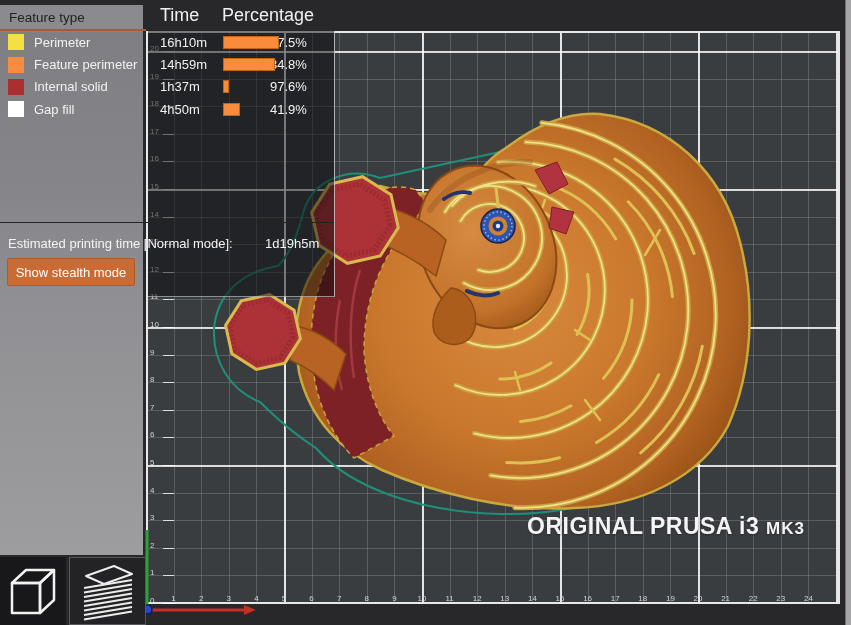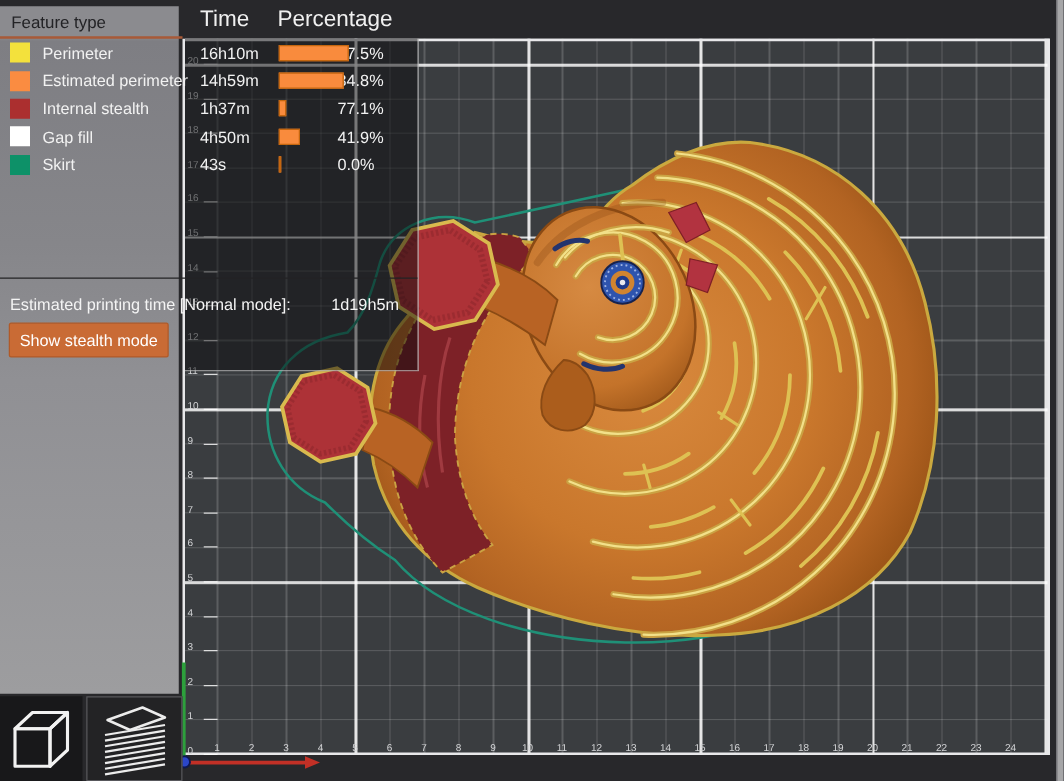--- a/index.html
+++ b/index.html
@@ -261,20 +261,21 @@
     <path d="M390,208 C410,214 430,224 446,240 L436,276 C418,262 400,252 386,246 Z" fill="#b86324" stroke="#8a4a14" stroke-width="1.5"></path>
     <path d="M296,326 C315,330 332,340 346,354 L334,390 C320,376 304,366 290,360 Z" fill="#b86324" stroke="#8a4a14" stroke-width="1.5"></path>
     <polygon points="398.3,227.6 380.2,256 347.4,263.3 319,245.2 311.7,212.4 329.8,184 362.6,176.7 391,194.7" fill="#ad3237" stroke="#d9ba4e" stroke-width="3"></polygon>
     <polygon points="390,225 374,250 346,256 322,240 316,213 332,190 360,184 384,200" fill="none" stroke="#8c262b" stroke-width="5" stroke-dasharray="2,2" opacity="0.55"></polygon>
     <polygon points="300.4,338.6 284.8,363.1 256.4,369.4 231.9,353.8 225.6,325.4 241.2,300.9 269.6,294.6 294.1,310.2" fill="#ad3237" stroke="#d9ba4e" stroke-width="3"></polygon>
     <polygon points="293,337 280,358 256,363 235,350 230,326 243,305 267,300 288,313" fill="none" stroke="#8c262b" stroke-width="4.5" stroke-dasharray="2,2" opacity="0.55"></polygon>
   </g>
 </svg>
 
 <div class="bed-text">
+  <div class="bed-line1"><span>ORIGINAL PRUSA i3</span> <span class="mk">MK3</span></div>
 </div>
 
 <div class="legend-overlay"></div>
 
 <div class="col-head" style="left:160px;">Time</div>
 <div class="col-head" style="left:222px;">Percentage</div>
 
 <div class="legend-panel">
   <div class="legend-header">Feature type</div>
 </div>
@@ -286,60 +287,51 @@
     <span class="flabel">Perimeter</span>
     <span class="ftime">16h10m</span>
     <span class="fbar-wrap">
         <span class="fbar" style="width: 56.25px; background: rgb(249, 139, 61);"></span>
       </span>
     <span class="fpct">37.5%</span>
   </div>
 
   <div class="feature-row">
     <span class="swatch" style="background: rgb(250, 140, 65);"></span>
-    <span class="flabel">Estimated perimeter</span>
+    <span class="flabel">Feature perimeter</span>
     <span class="ftime">14h59m</span>
     <span class="fbar-wrap">
         <span class="fbar" style="width: 52.2px; background: rgb(249, 139, 61);"></span>
       </span>
     <span class="fpct">34.8%</span>
   </div>
 
   <div class="feature-row">
     <span class="swatch" style="background: rgb(171, 47, 47);"></span>
-    <span class="flabel">Internal stealth</span>
+    <span class="flabel">Internal solid</span>
     <span class="ftime">1h37m</span>
     <span class="fbar-wrap">
         <span class="fbar" style="width: 5.55px; background: rgb(249, 139, 61);"></span>
       </span>
-    <span class="fpct">77.1%</span>
+    <span class="fpct">97.6%</span>
   </div>
 
 
 
 
   <div class="feature-row">
     <span class="swatch" style="background: rgb(255, 255, 255);"></span>
     <span class="flabel">Gap fill</span>
     <span class="ftime">4h50m</span>
     <span class="fbar-wrap">
         <span class="fbar" style="width: 16.8px; background: rgb(249, 139, 61);"></span>
       </span>
     <span class="fpct">41.9%</span>
   </div>
 
-  <div class="feature-row">
-    <span class="swatch" style="background: rgb(13, 145, 104);"></span>
-    <span class="flabel">Skirt</span>
-    <span class="ftime">43s</span>
-    <span class="fbar-wrap">
-        <span class="fbar" style="width: 1.2px; background: rgb(249, 139, 61);"></span>
-      </span>
-    <span class="fpct">0.0%</span>
-  </div>
 </div>
 <div class="legend-separator"></div>
 <div class="est-label">Estimated printing time [Normal mode]:</div>
 <div class="est-value">1d19h5m</div>
 <button class="stealth-btn">Show stealth mode</button>
 
 <div class="tile tile-3d">
   <svg width="66" height="68" viewBox="0 0 66 68">
     <g fill="none" stroke="#f2f2f2" stroke-width="2.5" stroke-linejoin="round">
       <rect x="12" y="26" width="28" height="30"></rect>

